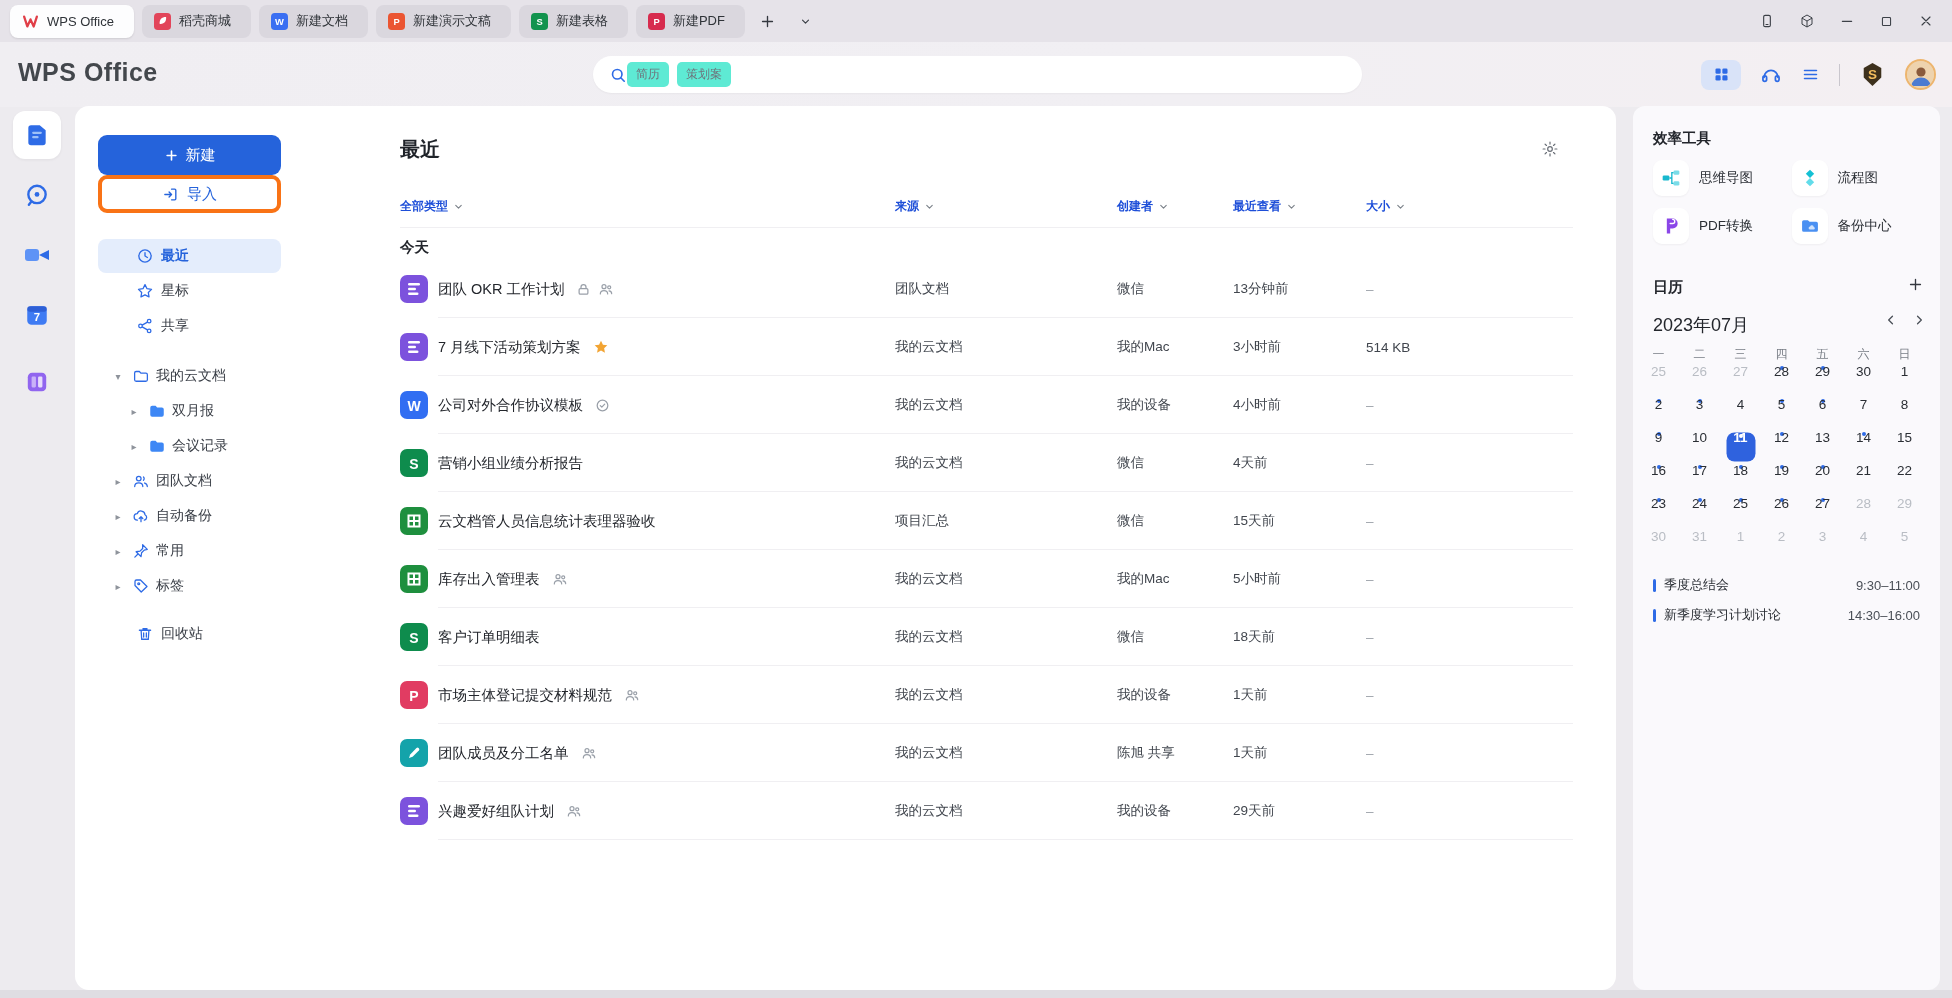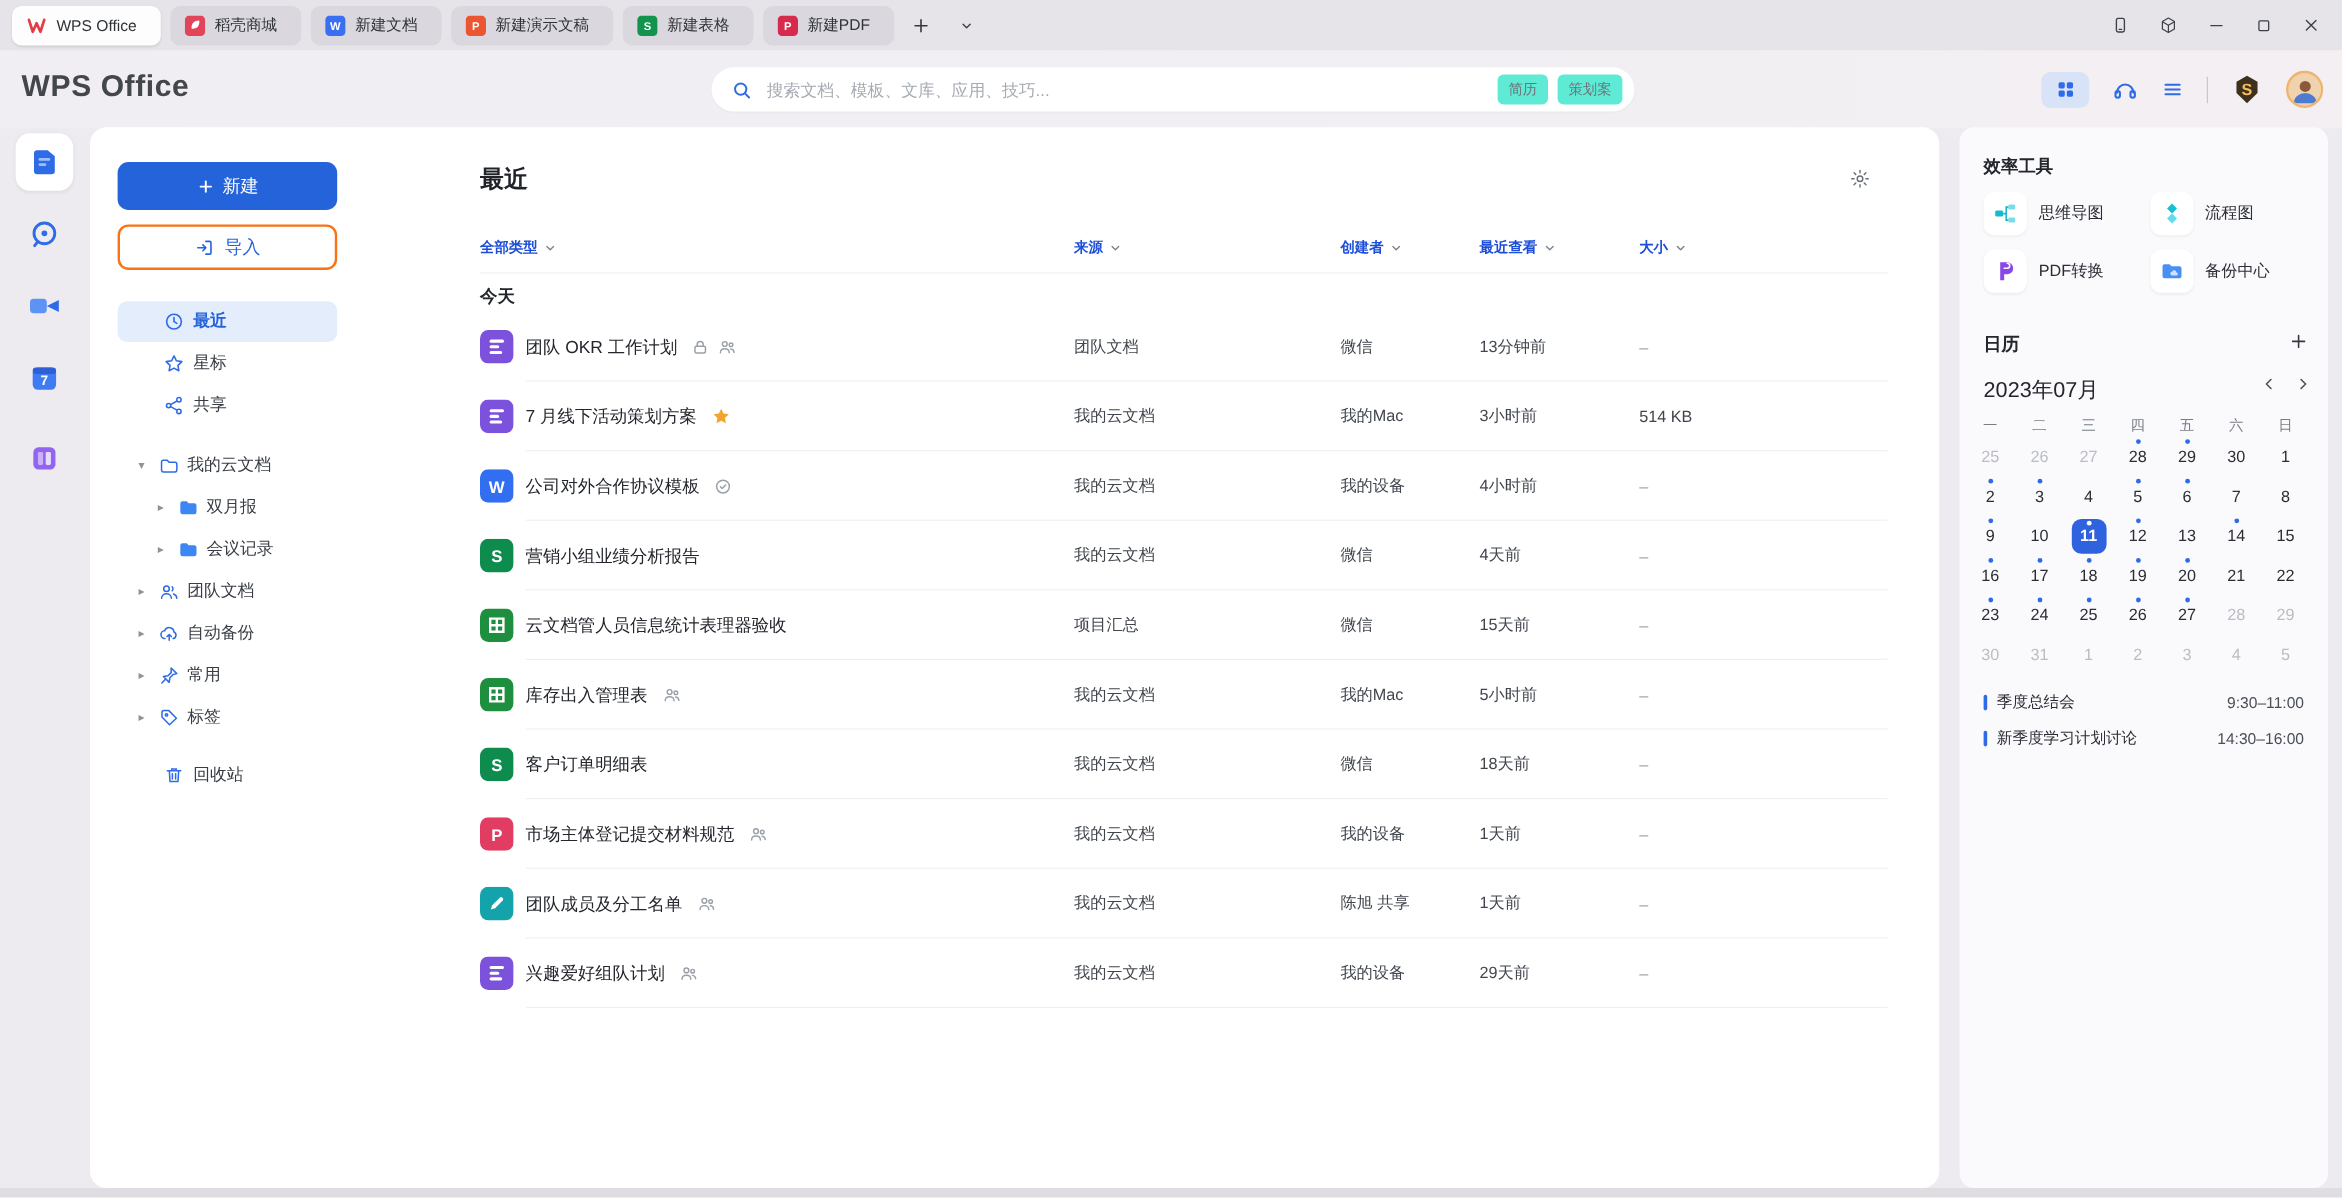--- a/index.html
+++ b/index.html
@@ -31,21 +31,21 @@
 
   
   .rail{position:absolute;left:0;top:107px;width:73px;bottom:0;}
   .rail-item{position:absolute;left:50%;transform:translateX(-50%);display:flex;align-items:center;justify-content:center;}
   .rail-item.active{width:48px;height:48px;background:#fff;border-radius:12px;box-shadow:0 1px 3px rgba(31,35,41,.06);}
 
   
   .main-card{position:absolute;left:75px;top:106px;width:1541px;height:884px;background:#fff;border-radius:14px;}
   .sidebar{position:absolute;left:23px;top:29px;width:183px;}
   .btn-new{height:40px;border-radius:9px;background:#2563DB;color:#fff;font-size:15px;display:flex;align-items:center;justify-content:center;gap:7px;cursor:default;}
-  .btn-import{margin-top:12px;height:38px;border-radius:9px;background:#fff;border:2px solid #f97316;color:#2563DB;font-size:15px;display:flex;align-items:center;justify-content:center;gap:8px;box-sizing:border-box;}
+  .btn-import{height:38px;border-radius:9px;background:#fff;border:4px solid #f97316;color:#2563DB;font-size:15px;display:flex;align-items:center;justify-content:center;gap:8px;box-sizing:border-box;}
   .nav{margin-top:26px;}
   .nav-item{height:34px;margin-bottom:1px;border-radius:8px;display:flex;align-items:center;padding-left:38px;gap:7px;font-size:14px;color:#383D45;}
   .nav-item .ic{color:#2E6BE6;}
   .nav-item.active{background:#E4EDFC;}
   .nav-item.active .nav-label{color:#2563DB;font-weight:bold;}
   .tree{margin-top:16px;}
   .tree-item{height:34px;margin-bottom:1px;display:flex;align-items:center;padding-left:12px;font-size:14px;color:#383D45;}
   .tree-item.indent1{padding-left:28px;}
   .caret{width:16px;font-size:10px;color:#8E939B;text-align:center;margin-right:6px;flex:0 0 16px;}
   .tree-item .ic{color:#2E6BE6;margin-right:6px;}
@@ -74,21 +74,21 @@
   .tool{display:flex;align-items:center;gap:10px;}
   .tool-tile{width:36px;height:36px;background:#fff;border-radius:9px;display:inline-flex;align-items:center;justify-content:center;box-shadow:0 1px 2px rgba(31,35,41,.05);}
   .tool-label{font-size:13.5px;color:#2A2E34;}
   .cal-title{position:absolute;left:20px;top:172px;font-size:15px;font-weight:bold;color:#23262C;}
   .cal-add{position:absolute;right:16px;top:170px;}
   .cal-month{position:absolute;left:20px;top:207px;font-size:18px;color:#23262C;}
   .cal-nav{position:absolute;right:14px;top:207px;display:flex;gap:14px;}
   .weekdays{position:absolute;left:5px;top:240px;display:grid;grid-template-columns:repeat(7,41px);}
   .weekday{text-align:center;font-size:12px;color:#787D85;}
   .days{position:absolute;left:5px;top:258px;display:grid;grid-template-columns:repeat(7,41px);grid-auto-rows:33px;}
-  .day{position:relative;display:flex;align-items:center;justify-content:center;font-size:13.5px;color:#2A2E34;}
+  .day{position:relative;display:flex;align-items:flex-start;justify-content:center;font-size:13.5px;color:#2A2E34;}
   .day .num{position:relative;z-index:1;}
   .day.muted{color:#B9BDC4;}
   .day .dot{position:absolute;top:2px;left:50%;transform:translateX(-50%);width:4px;height:4px;border-radius:50%;background:#2E6BE6;z-index:1;}
   .day.selected{color:#fff;font-weight:bold;}
   .day.selected .chip{position:absolute;width:29px;height:29px;border-radius:8px;background:#2F62DE;left:50%;top:50%;transform:translate(-50%,-50%);}
   .day.selected .dot{background:#fff;top:4px;}
   .events{position:absolute;left:20px;top:464px;width:267px;}
   .event{display:flex;align-items:center;height:30px;}
   .event-bar{width:3px;height:13px;border-radius:2px;background:#2E6BE6;margin-right:8px;flex:0 0 3px;}
   .event-title{font-size:13px;color:#2A2E34;flex:1;white-space:nowrap;}
@@ -211,21 +211,20 @@
   <div class="header"></div>
   <div class="logo">WPS Office</div>
 
   <div class="search">
     <span class="ic">
         <svg width="18" height="18" viewBox="0 0 24 24" fill="none" stroke="#2E6BE6" stroke-width="2.2" stroke-linecap="round">
           <circle cx="11" cy="11" r="6.3"></circle>
           <path d="M15.7 15.7l4.6 4.6"></path>
         </svg>
       </span>
-    <input placeholder="搜索文档、模板、文库、应用、技巧..." style="">
     <div class="search-tags" id="searchTags">
         <span class="search-tag">简历</span>
         <span class="search-tag">策划案</span>
       </div>
   </div>
 
   <div class="header-actions">
     <span class="apps-tile">
         <span class="ic">
           <svg width="17" height="17" viewBox="0 0 24 24" fill="#2E6BE6">

